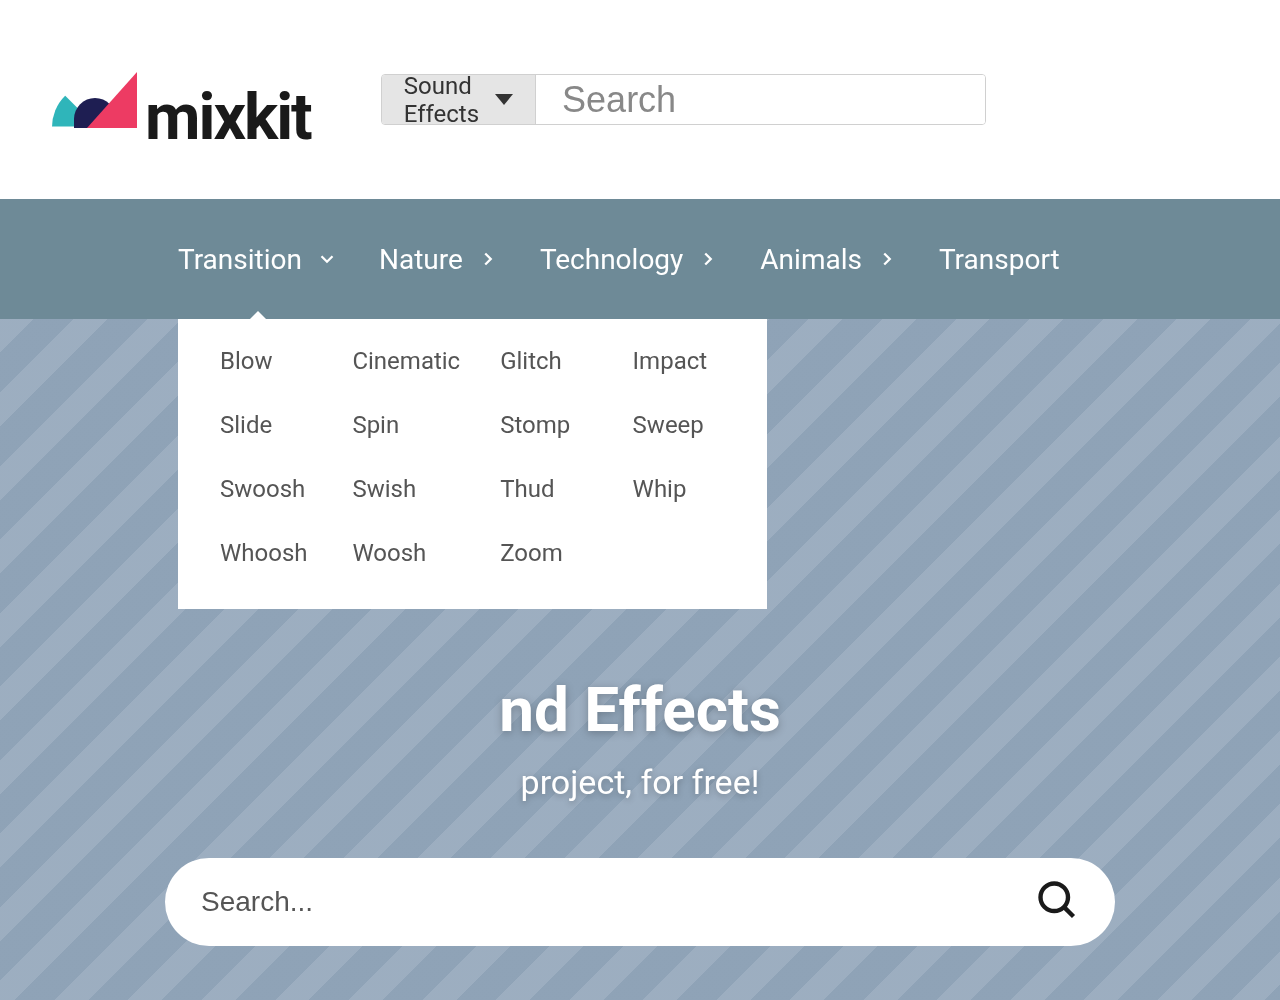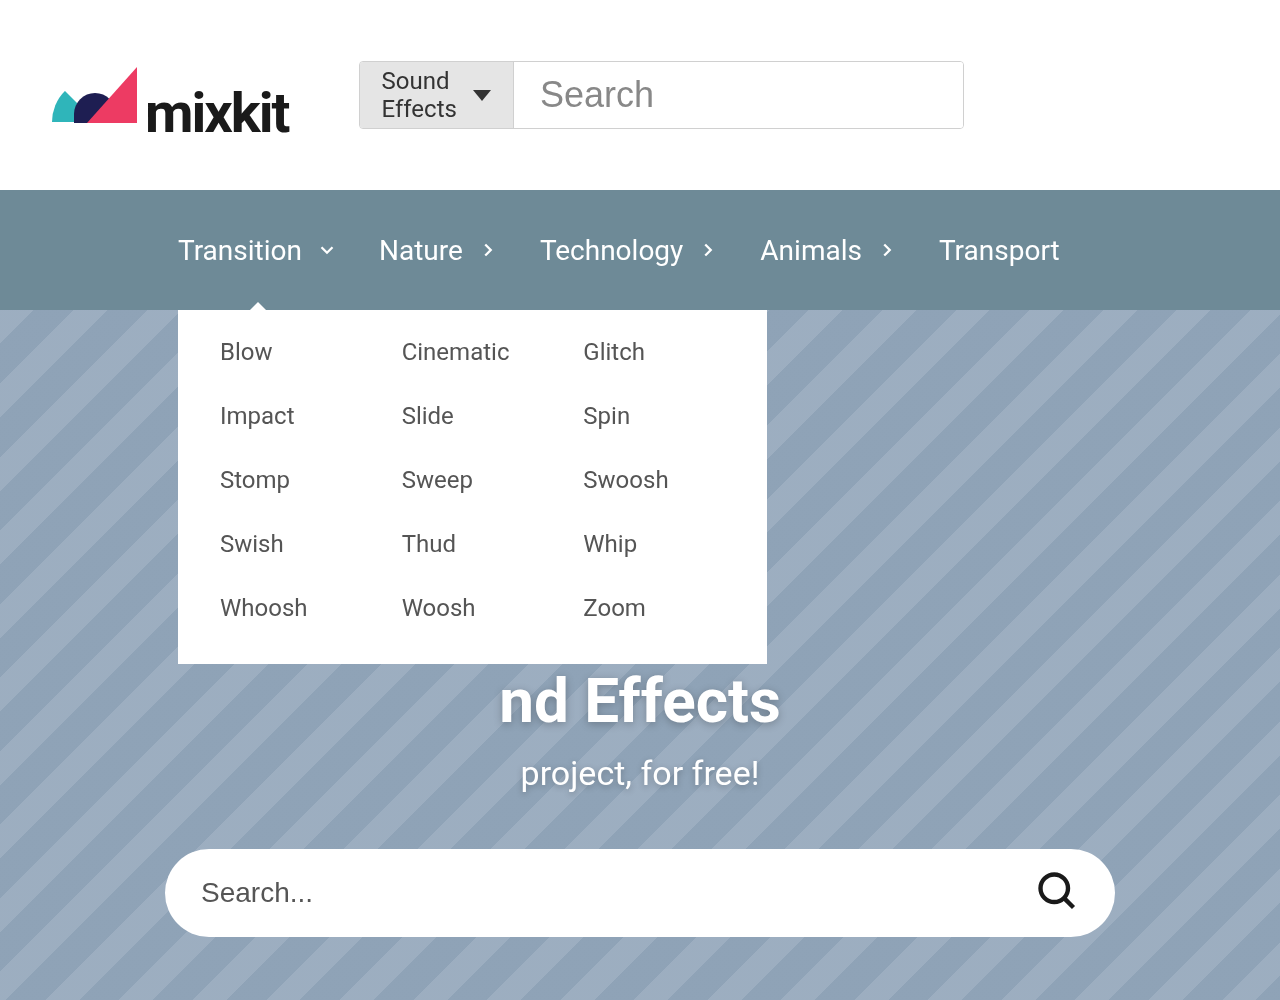--- a/index.html
+++ b/index.html
@@ -6,35 +6,35 @@
     body { font-family: -apple-system, BlinkMacSystemFont, 'Segoe UI', Roboto, sans-serif; background: #fff; overflow-x: hidden; }
     
     .header { background: #fff; padding: 44px 52px; display: flex; align-items: center; gap: 70px; }
     
     .logo { display: flex; align-items: center; gap: 8px; }
     .logo-mark { width: 85px; height: 56px; position: relative; }
     .logo-triangle-pink { position: absolute; right: 0; top: 0; width: 0; height: 0; border-style: solid; border-width: 0 0 56px 50px; border-color: transparent transparent #ed3b63 transparent; }
     .logo-arc1 { position: absolute; left: 0; top: 11px; width: 44px; height: 44px; background: #2fb5ba; border-radius: 44px 0 0 0; clip-path: polygon(0 0, 100% 100%, 0 100%); transform: rotate(0deg); }
     .logo-arc2 { position: absolute; left: 22px; bottom: 0; width: 42px; height: 30px; background: #1e1e52; border-radius: 30px 30px 0 0; }
     
-    .logo-text { font-size: 56px; font-weight: 700; color: #1a1a1a; letter-spacing: -2px; margin-top: 36px; }
+    .logo-text { font-size: 64px; font-weight: 700; color: #1a1a1a; letter-spacing: -2px; margin-top: 36px; }
     
-    .search-wrap { display: flex; border: 1px solid #d0d0d0; border-radius: 4px; overflow: hidden; flex: 1; max-width: 605px; height: 68px; }
+    .search-wrap { display: flex; border: 1px solid #d0d0d0; border-radius: 4px; overflow: hidden; flex: 1; max-width: 605px; height: 51px; }
     .search-cat { background: #e5e5e5; padding: 0 22px; display: flex; align-items: center; gap: 16px; font-size: 24px; color: #333; cursor: pointer; border-right: 1px solid #d0d0d0; }
     .search-cat .tri { width: 0; height: 0; border-left: 9px solid transparent; border-right: 9px solid transparent; border-top: 11px solid #333; }
     .search-input { flex: 1; border: none; padding: 0 26px; font-size: 36px; color: #555; outline: none; }
     .search-input::placeholder { color: #888; }
     .search-btn { background: #fff; border: none; padding: 0 28px; cursor: pointer; display: flex; align-items: center; }
     
     .nav-bar { background: #6e8a97; padding: 0 178px; display: flex; gap: 41px; height: 120px; align-items: center; position: relative; }
     .nav-item { display: flex; align-items: center; gap: 14px; color: #fff; font-size: 28px; cursor: pointer; position: relative; }
     .nav-item .chev { display: inline-flex; }
     .nav-item.open .caret-up { position: absolute; bottom: -47px; left: 50%; transform: translateX(-50%); width: 0; height: 0; border-left: 12px solid transparent; border-right: 12px solid transparent; border-bottom: 12px solid #fff; }
     
-    .dropdown { position: absolute; top: 120px; left: 178px; background: #fff; width: 589px; padding: 28px 42px 42px; display: grid; grid-template-columns: 1fr 1fr 1fr; column-gap: 40px; row-gap: 36px; z-index: 10; }
+    .dropdown { position: absolute; top: 120px; left: 178px; background: #fff; width: 589px; padding: 28px 42px 42px; display: grid; grid-template-columns: 1fr 1fr 1fr 1fr; column-gap: 40px; row-gap: 36px; z-index: 10; }
     .dropdown a { color: #555; font-size: 24px; text-decoration: none; cursor: pointer; }
     
     .hero { position: relative; background: #8ea2b6; min-height: 700px; overflow: hidden; display: flex; flex-direction: column; align-items: center; justify-content: center; padding: 0 40px; }
     .hero-stripes { position: absolute; inset: 0; background: repeating-linear-gradient(135deg, #9fb0c2 0px, #9fb0c2 24px, #8fa3b7 24px, #8fa3b7 52px); opacity: 0.85; }
     .hero-content { position: relative; z-index: 2; text-align: center; width: 100%; max-width: 950px; margin-top: 280px; }
     .hero-title { font-size: 62px; font-weight: 700; color: #fff; text-shadow: 0 2px 8px rgba(0,0,0,.25); margin-bottom: 16px; }
     .hero-sub { font-size: 34px; color: #fff; text-shadow: 0 2px 6px rgba(0,0,0,.25); margin-bottom: 56px; }
     .hero-search { background: #fff; border-radius: 50px; height: 88px; display: flex; align-items: center; padding: 0 36px; width: 100%; }
     .hero-search input { flex: 1; border: none; font-size: 28px; color: #333; outline: none; background: transparent; }
     .hero-search input::placeholder { color: #555; }

